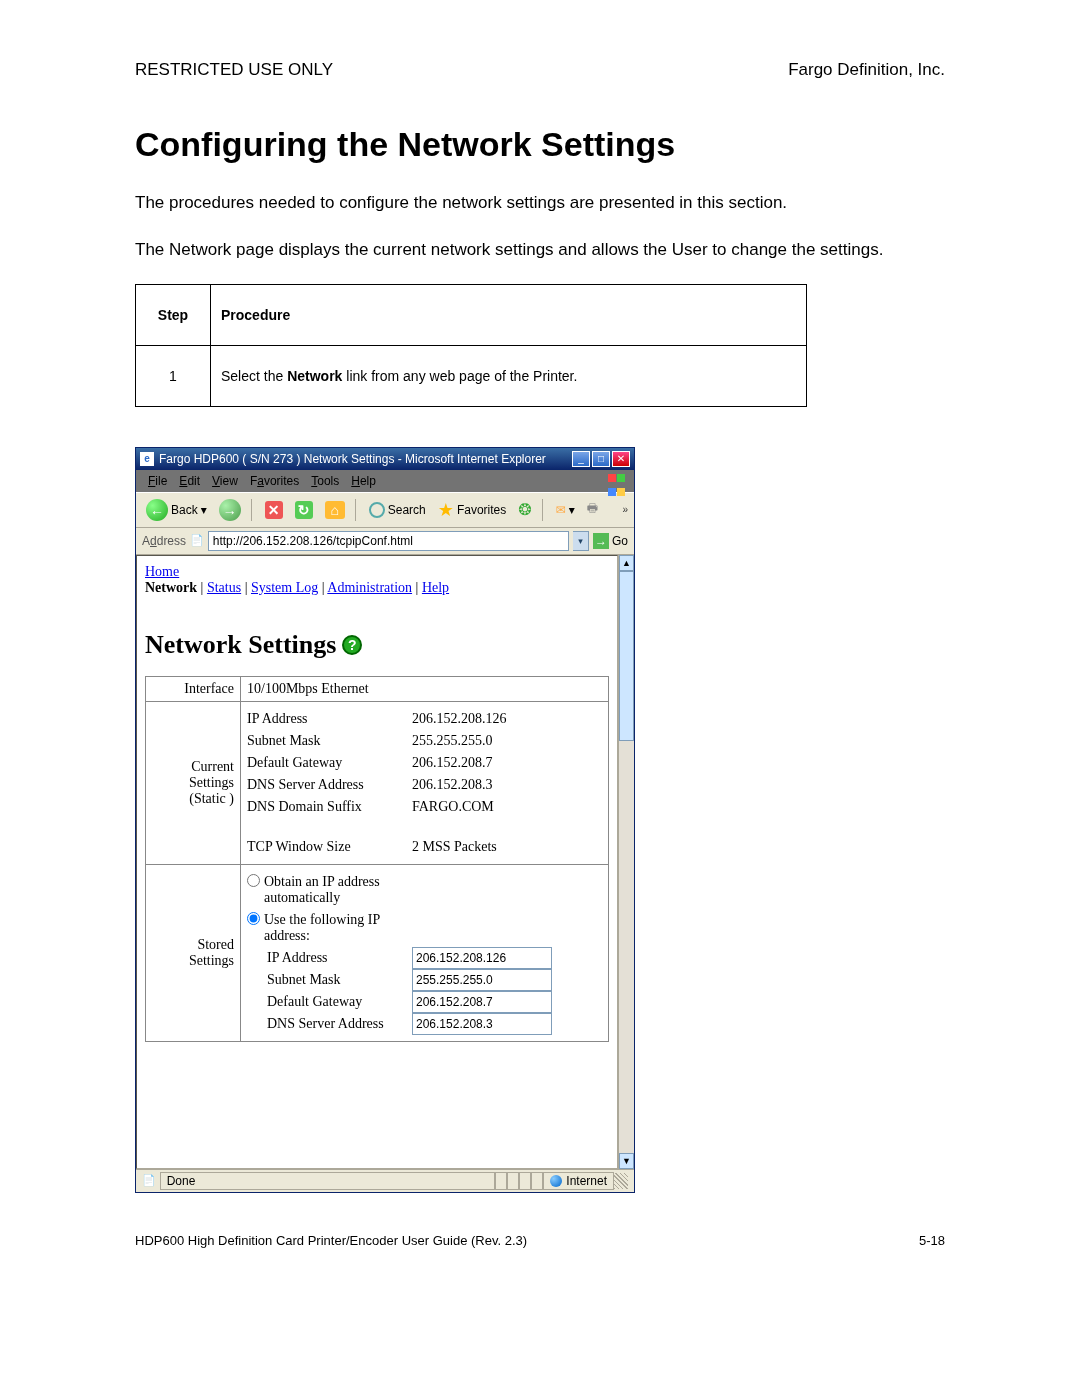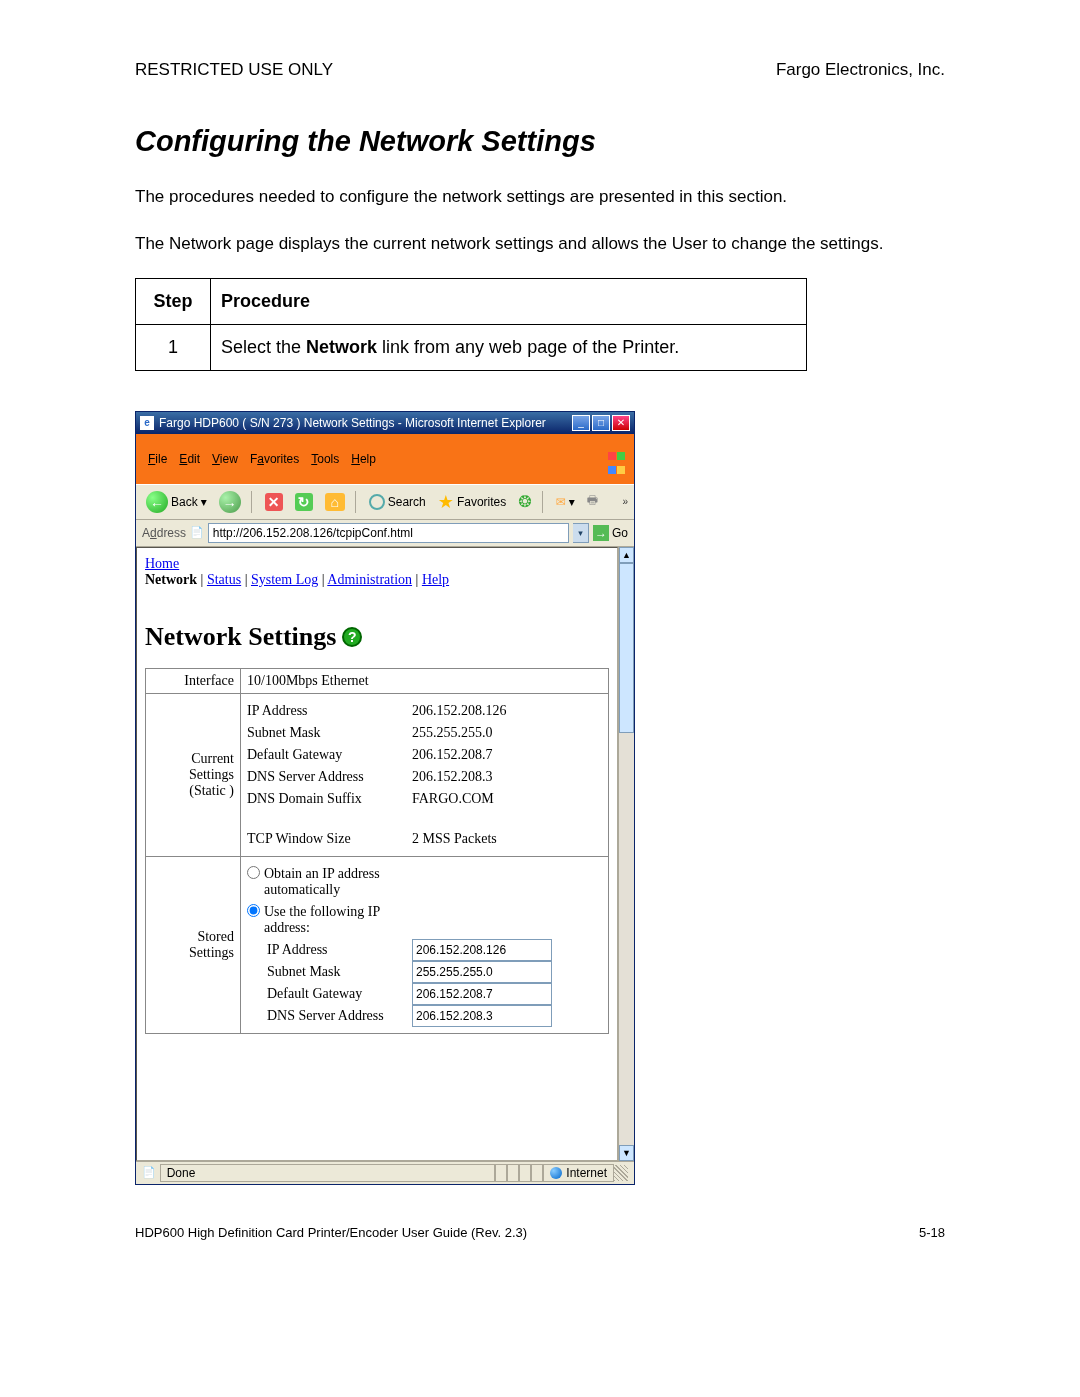--- a/index.html
+++ b/index.html
@@ -1,37 +1,37 @@
 <!DOCTYPE html>
 <html><head>
 <meta charset="utf-8">
 <style>
   * { box-sizing: border-box; margin: 0; padding: 0; }
   body { font-family: Arial, Helvetica, sans-serif; background: #fff; color: #000; width: 1080px; margin: 0 auto; }
   .page { padding: 60px 135px 40px 135px; }
   .header-row { display: flex; justify-content: space-between; font-size: 17px; margin-bottom: 45px; }
-  h1 { font-size: 29px; margin-bottom: 28px; font-weight: bold; font-style: italic; }
+  h1 { font-size: 34px; margin-bottom: 28px; font-weight: bold; }
   .intro { font-size: 17px; margin-bottom: 24px; line-height: 1.35; }
   h2 { font-size: 21px; margin-bottom: 20px; font-weight: bold; }
   .para { font-size: 17px; margin-bottom: 22px; line-height: 1.35; }
   table.procedure { border-collapse: collapse; width: 83%; margin-bottom: 40px; }
-  table.procedure th, table.procedure td { border: 1px solid #000; padding: 12px 10px; font-size: 18px; text-align: left; }
+  table.procedure th, table.procedure td { border: 1px solid #000; padding: 22px 10px; font-size: 14px; text-align: left; }
   table.procedure th { font-weight: bold; }
   table.procedure th:first-child, table.procedure td:first-child { width: 75px; text-align: center; }
   .footer-row { display: flex; justify-content: space-between; font-size: 13px; margin-top: 40px; }
 
   
   .ie-window { width: 500px; margin-left: 0; border: 1px solid #0a246a; background: #ece9d8; font-family: Tahoma, Arial, sans-serif; }
   .titlebar { background: linear-gradient(to bottom, #3a6ea5, #0a246a); color: #fff; font-size: 12px; padding: 3px 4px; display: flex; align-items: center; }
   .titlebar .ie-icon { width: 14px; height: 14px; background: #fff; margin-right: 5px; display:inline-flex; align-items:center; justify-content:center; font-size:10px; color:#2b6ac8; font-weight:bold;}
   .titlebar .title { flex: 1; white-space: nowrap; overflow: hidden; }
   .winbtns { display: flex; gap: 2px; }
   .winbtn { width: 18px; height: 16px; font-size: 10px; display: inline-flex; align-items: center; justify-content: center; border: 1px solid #fff; background: linear-gradient(to bottom,#7aa5e7,#2b6ac8); color: #fff; }
   .winbtn.close { background: linear-gradient(to bottom,#f48,#c00); }
-  .menubar { display: flex; padding: 16px 6px; font-size: 12px; background: #f97316; align-items: center; }
+  .menubar { display: flex; padding: 2px 6px; font-size: 12px; background: #737373; align-items: center; }
   .menubar .menuitem { padding: 2px 6px; }
   .menubar .menuitem u { text-decoration: underline; }
   .menubar .spacer { flex: 1; }
   .winlogo { width: 20px; height: 18px; display:inline-block; }
   .winlogo .g { display:inline-block; width:8px; height:8px; margin:0 1px 1px 0; }
   .toolbar { display: flex; align-items: center; padding: 4px 6px; gap: 4px; border-top: 1px solid #fff; border-bottom: 1px solid #aca899; }
   .tbtn { display: inline-flex; align-items: center; gap: 3px; padding: 2px 4px; font-size: 12px; }
   .circle { width: 22px; height: 22px; border-radius: 50%; display:inline-flex; align-items:center; justify-content:center; color:#fff; font-weight:bold; font-size:14px; }
   .circle.green { background: radial-gradient(circle at 30% 30%, #8f8, #2a2); }
   .circle.xred { width:18px; height:18px; border-radius:3px; background:#e55; }
@@ -79,21 +79,21 @@
   .sepbars { display:flex; gap:0;}
   .sepbars .b { width:12px;height:18px;border:1px solid #aca899;}
   .grip { width:14px;height:16px; background:repeating-linear-gradient(45deg,#aca899 0 1px,transparent 1px 3px);}
 </style>
 </head>
 <body>
 
 <div class="page">
   <div class="header-row">
     <span>RESTRICTED USE ONLY</span>
-    <span>Fargo Electronics, Inc.</span>
+    <span>Fargo Definition, Inc.</span>
   </div>
 
   <h1>Configuring the Network Settings</h1>
   <p class="intro">The procedures needed to configure the network settings are presented in this section.</p>
   <p class="para">The Network page displays the current network settings and allows the User to change the settings.</p>
 
   <table class="procedure">
     <tbody>
         <tr>
       <th>Step</th>

